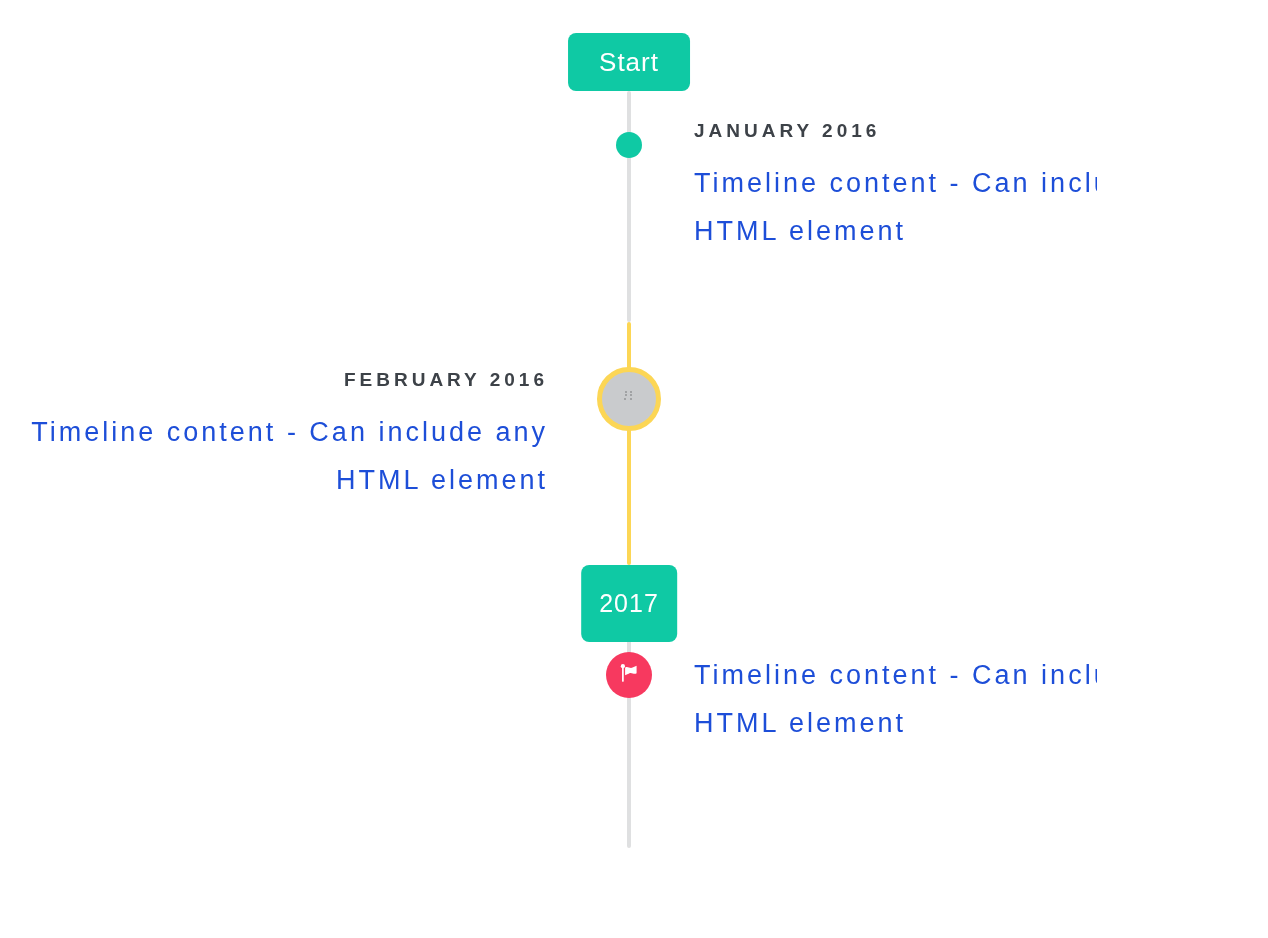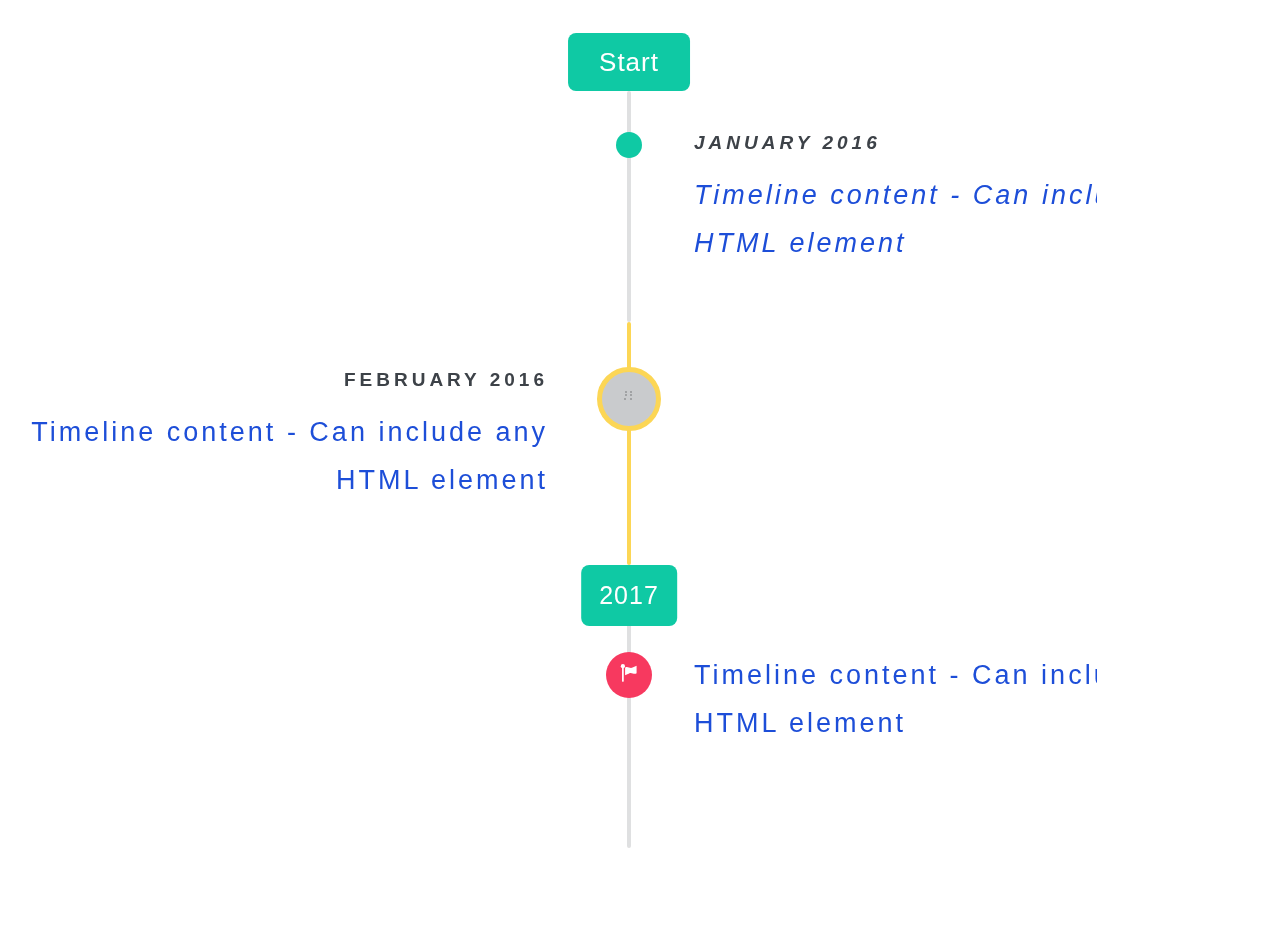--- a/index.html
+++ b/index.html
@@ -41,21 +41,21 @@
     letter-spacing: 1px;
   }
   .badge-large {
     font-size: 26px;
     line-height: 58px;
     padding: 0 31px;
   }
   .badge-small {
     font-size: 25px;
     line-height: 45px;
-    padding: 8px 18px;
+    padding: 16px 18px;
   }
   .badge-start { top: 33px; }
   .badge-year  { top: 565px; }
   .badge-end   { top: 848px; }
 
   
   .marker-dot {
     position: absolute;
     left: 616px;
     top: 132px;
@@ -90,21 +90,21 @@
     justify-content: center;
   }
 
   
   .entry {
     position: absolute;
     width: 540px;
   }
   .entry-right { left: 694px; text-align: left; }
   .entry-left  { left: 8px;  text-align: right; }
-  .entry-jan { top: 132px; font-style: italic; }
+  .entry-jan { top: 120px; }
   .entry-feb { top: 369px; }
   .entry-mar { top: 651px; }
   .entry-title {
     font-size: 19px;
     font-weight: 700;
     line-height: 22px;
     letter-spacing: 4px;
     color: #3d4248;
     margin: 0 0 17px 0;
   }

